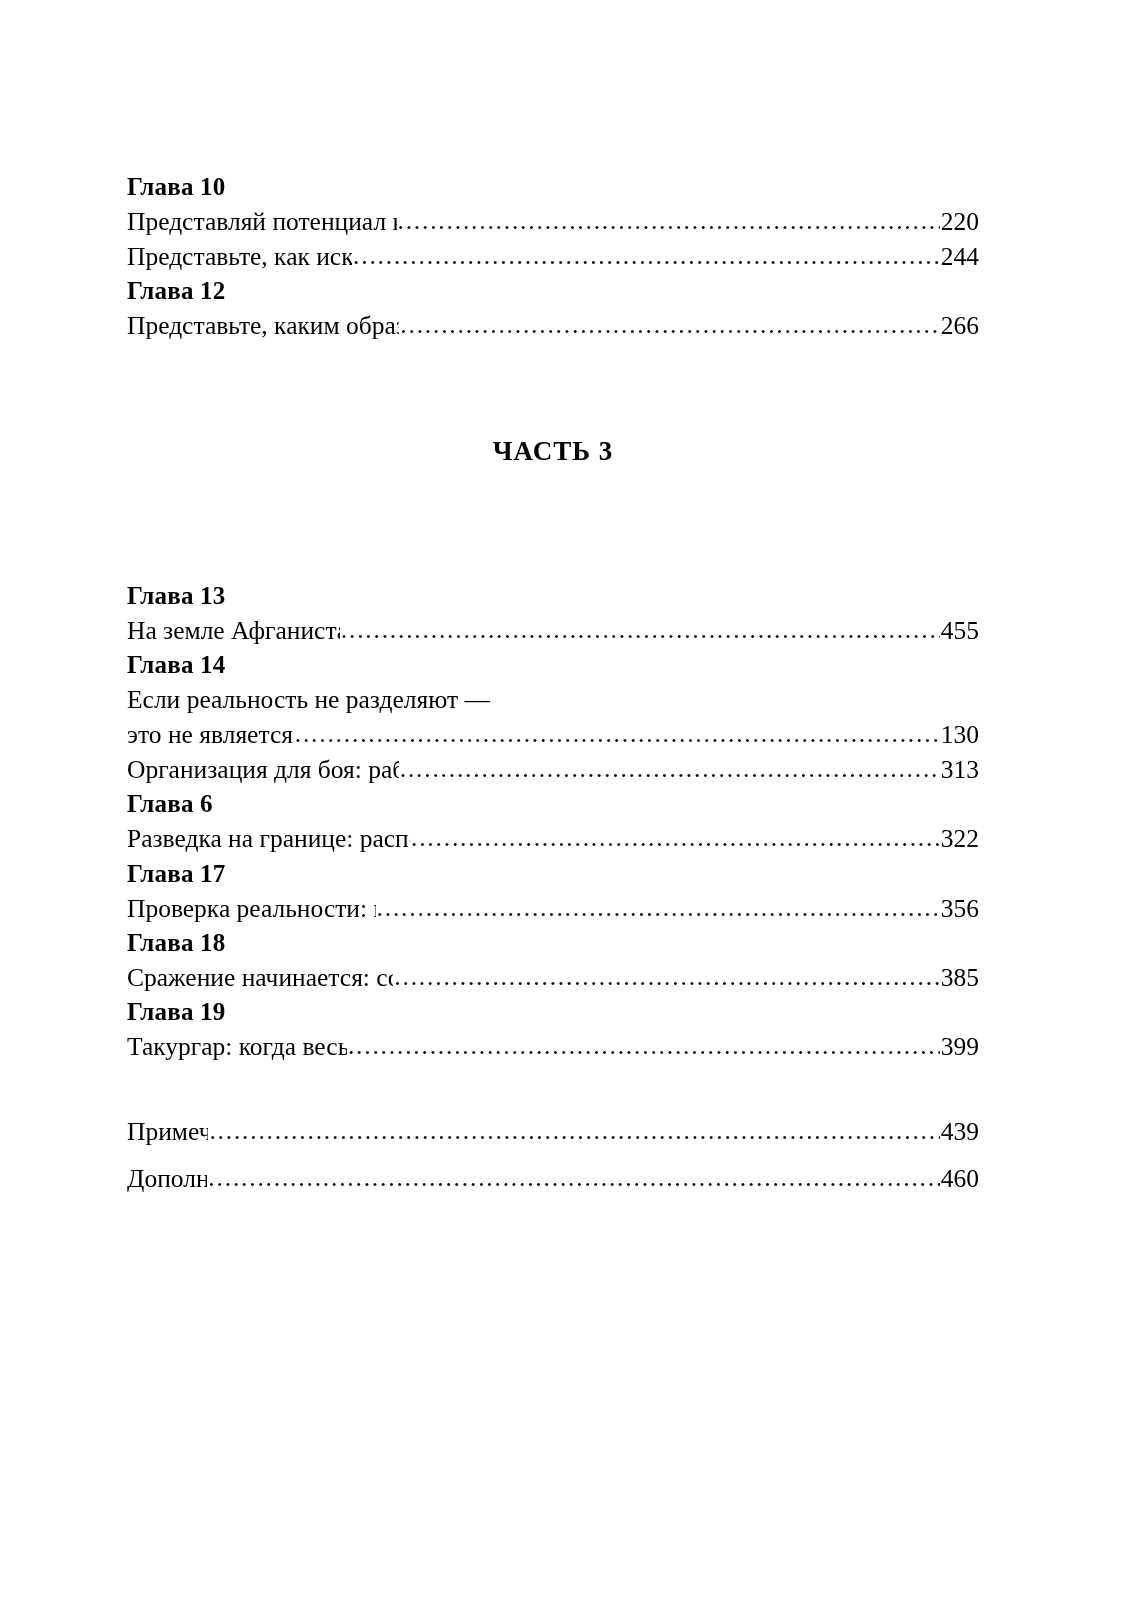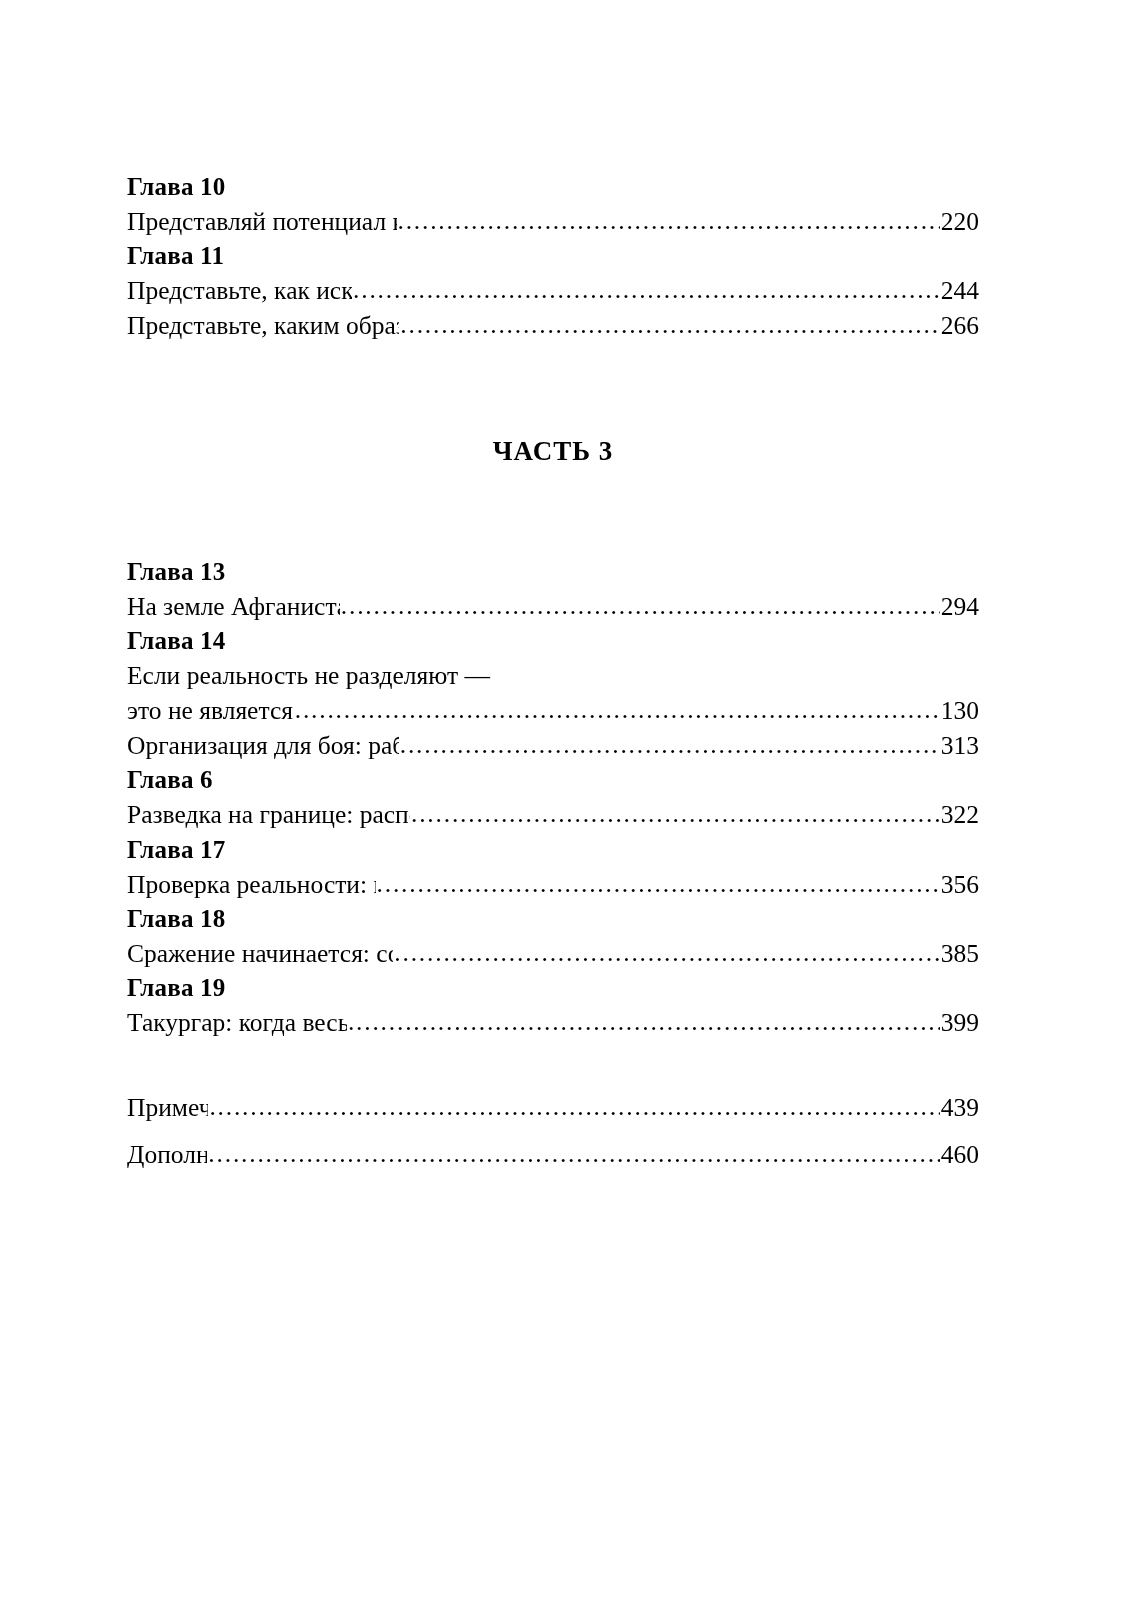--- a/index.html
+++ b/index.html
@@ -72,21 +72,21 @@
     line-height: 1.38;
   }
 
   
   .part-heading {
     text-align: center;
     font-weight: bold;
     font-size: 27px;
     letter-spacing: 1px;
     margin-top: 92px;
-    margin-bottom: 88px;
+    margin-bottom: 112px;
   }
 
   .back-matter {
     margin-top: 50px;
   }
   .back-matter .title-row { margin-bottom: 12px; }
 </style>
 </head>
 <body>
 
@@ -96,44 +96,44 @@
     <div class="entry">
       <div class="chapter-label">Глава 10</div>
       <div class="title-row">
         <span class="title-text">Представляй потенциал каждого как человека на Земле</span>
         <span class="leader">....................................................................................................................................................</span>
         <span class="page-num">220</span>
       </div>
     </div>
 
     <div class="entry">
-      <div class="chapter-label">Глава 11</div>
       <div class="title-row">
         <span class="title-text">Представьте, как искать человека на Земле</span>
         <span class="leader">....................................................................................................................................................</span>
         <span class="page-num">244</span>
       </div>
     </div>
 
     <div class="entry">
+      <div class="chapter-label">Глава 12</div>
       <div class="title-row">
         <span class="title-text">Представьте, каким образом: фальшивый двойной агент</span>
         <span class="leader">....................................................................................................................................................</span>
         <span class="page-num">266</span>
       </div>
     </div>
 
     <div class="part-heading">ЧАСТЬ 3</div>
 
     <div class="entry">
       <div class="chapter-label">Глава 13</div>
       <div class="title-row">
         <span class="title-text">На земле Афганистана: на гребне хаоса</span>
         <span class="leader">....................................................................................................................................................</span>
-        <span class="page-num">294</span>
+        <span class="page-num">455</span>
       </div>
     </div>
 
     <div class="entry">
       <div class="chapter-label">Глава 14</div>
       <div class="title-cont">Если реальность не разделяют —</div>
       <div class="title-row">
         <span class="title-text">это не является реальностью</span>
         <span class="leader">....................................................................................................................................................</span>
         <span class="page-num">130</span>

